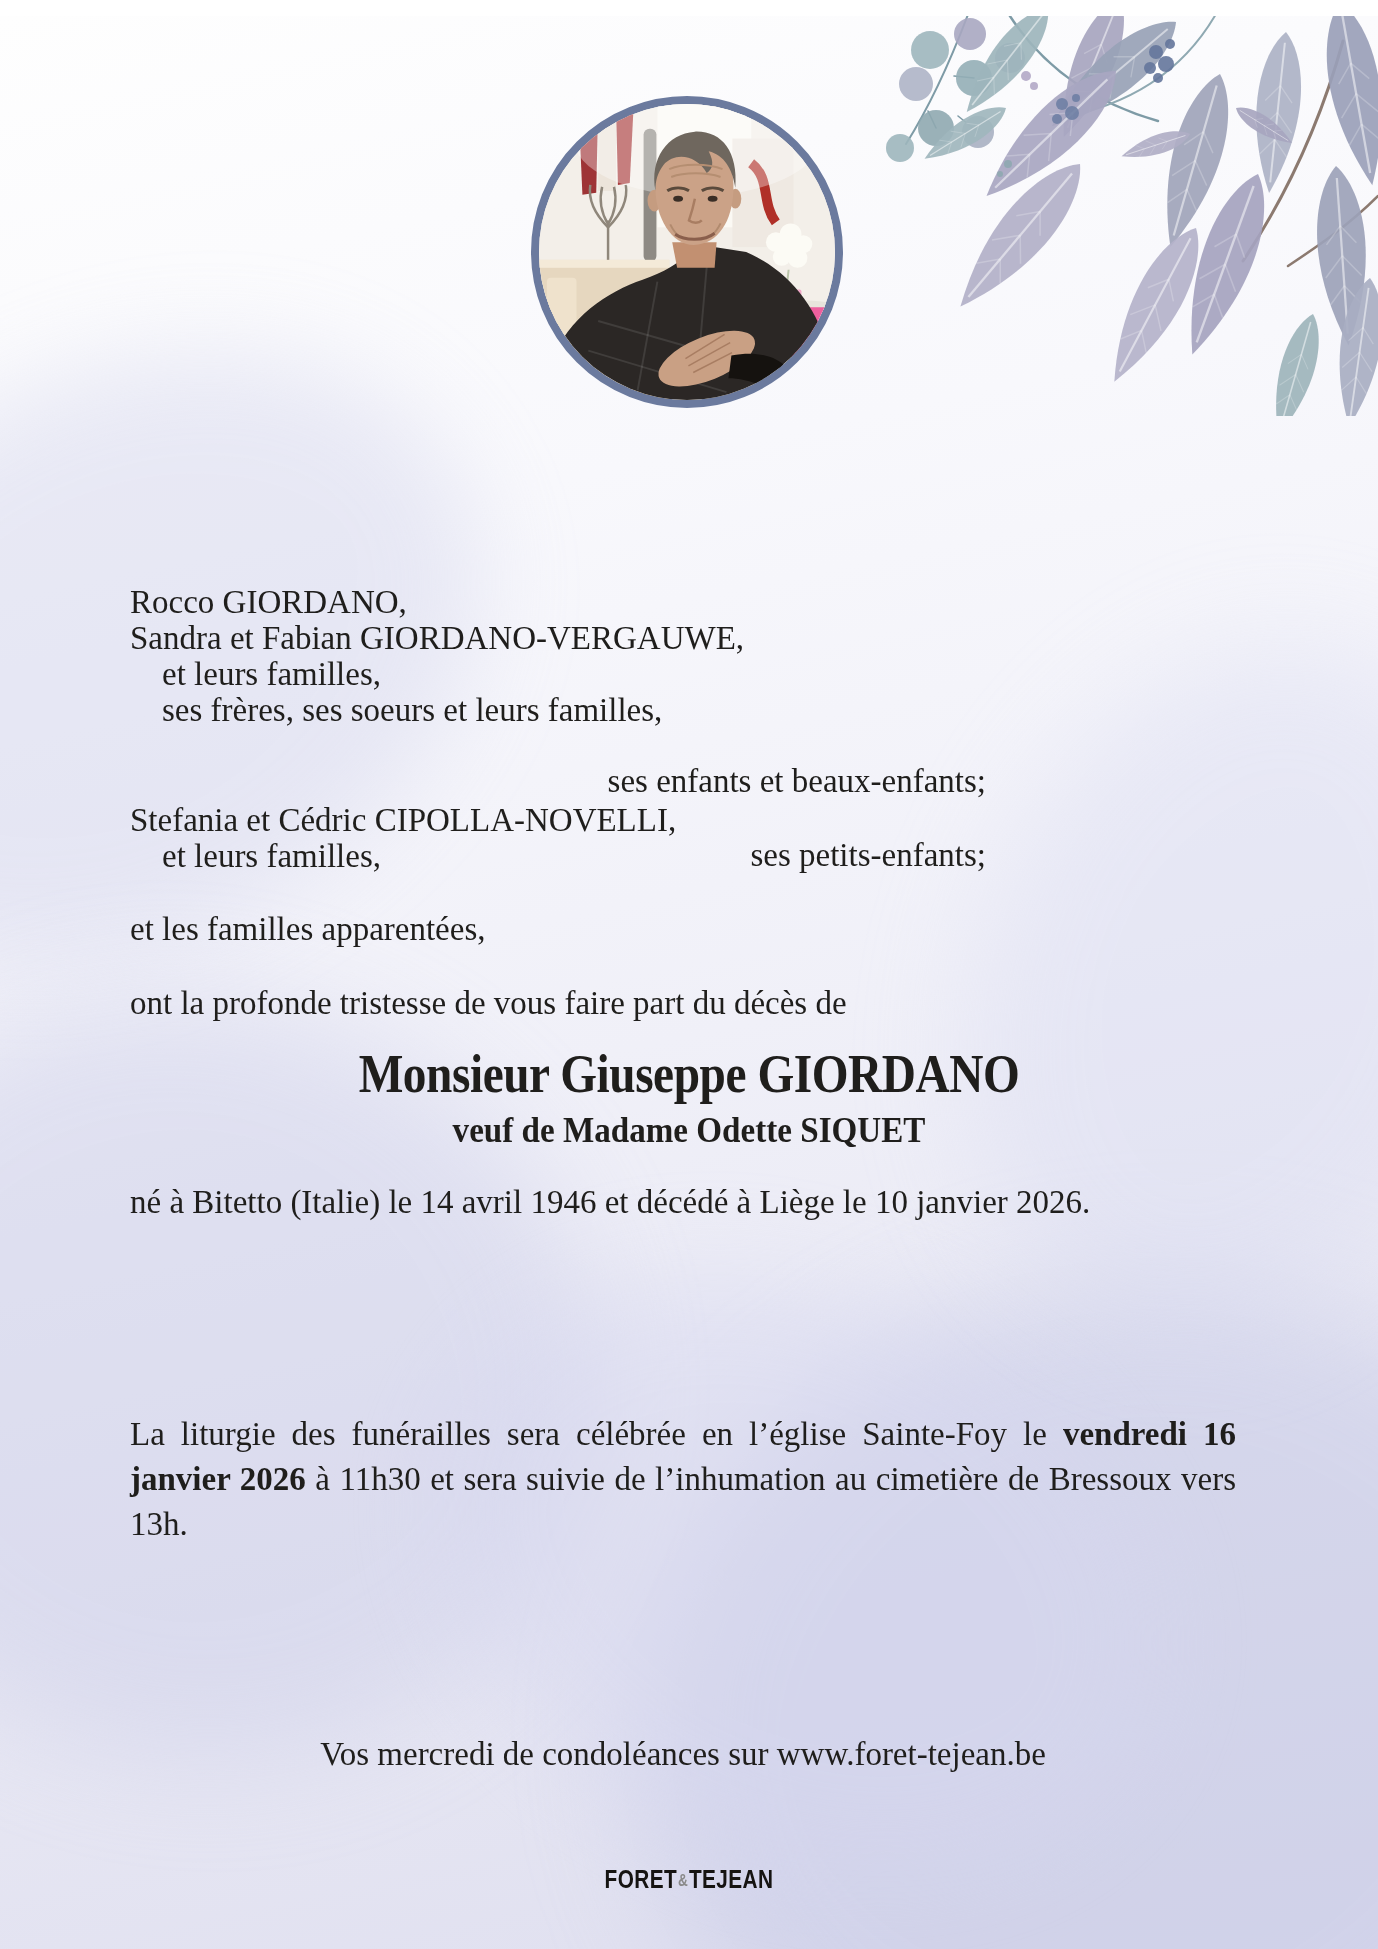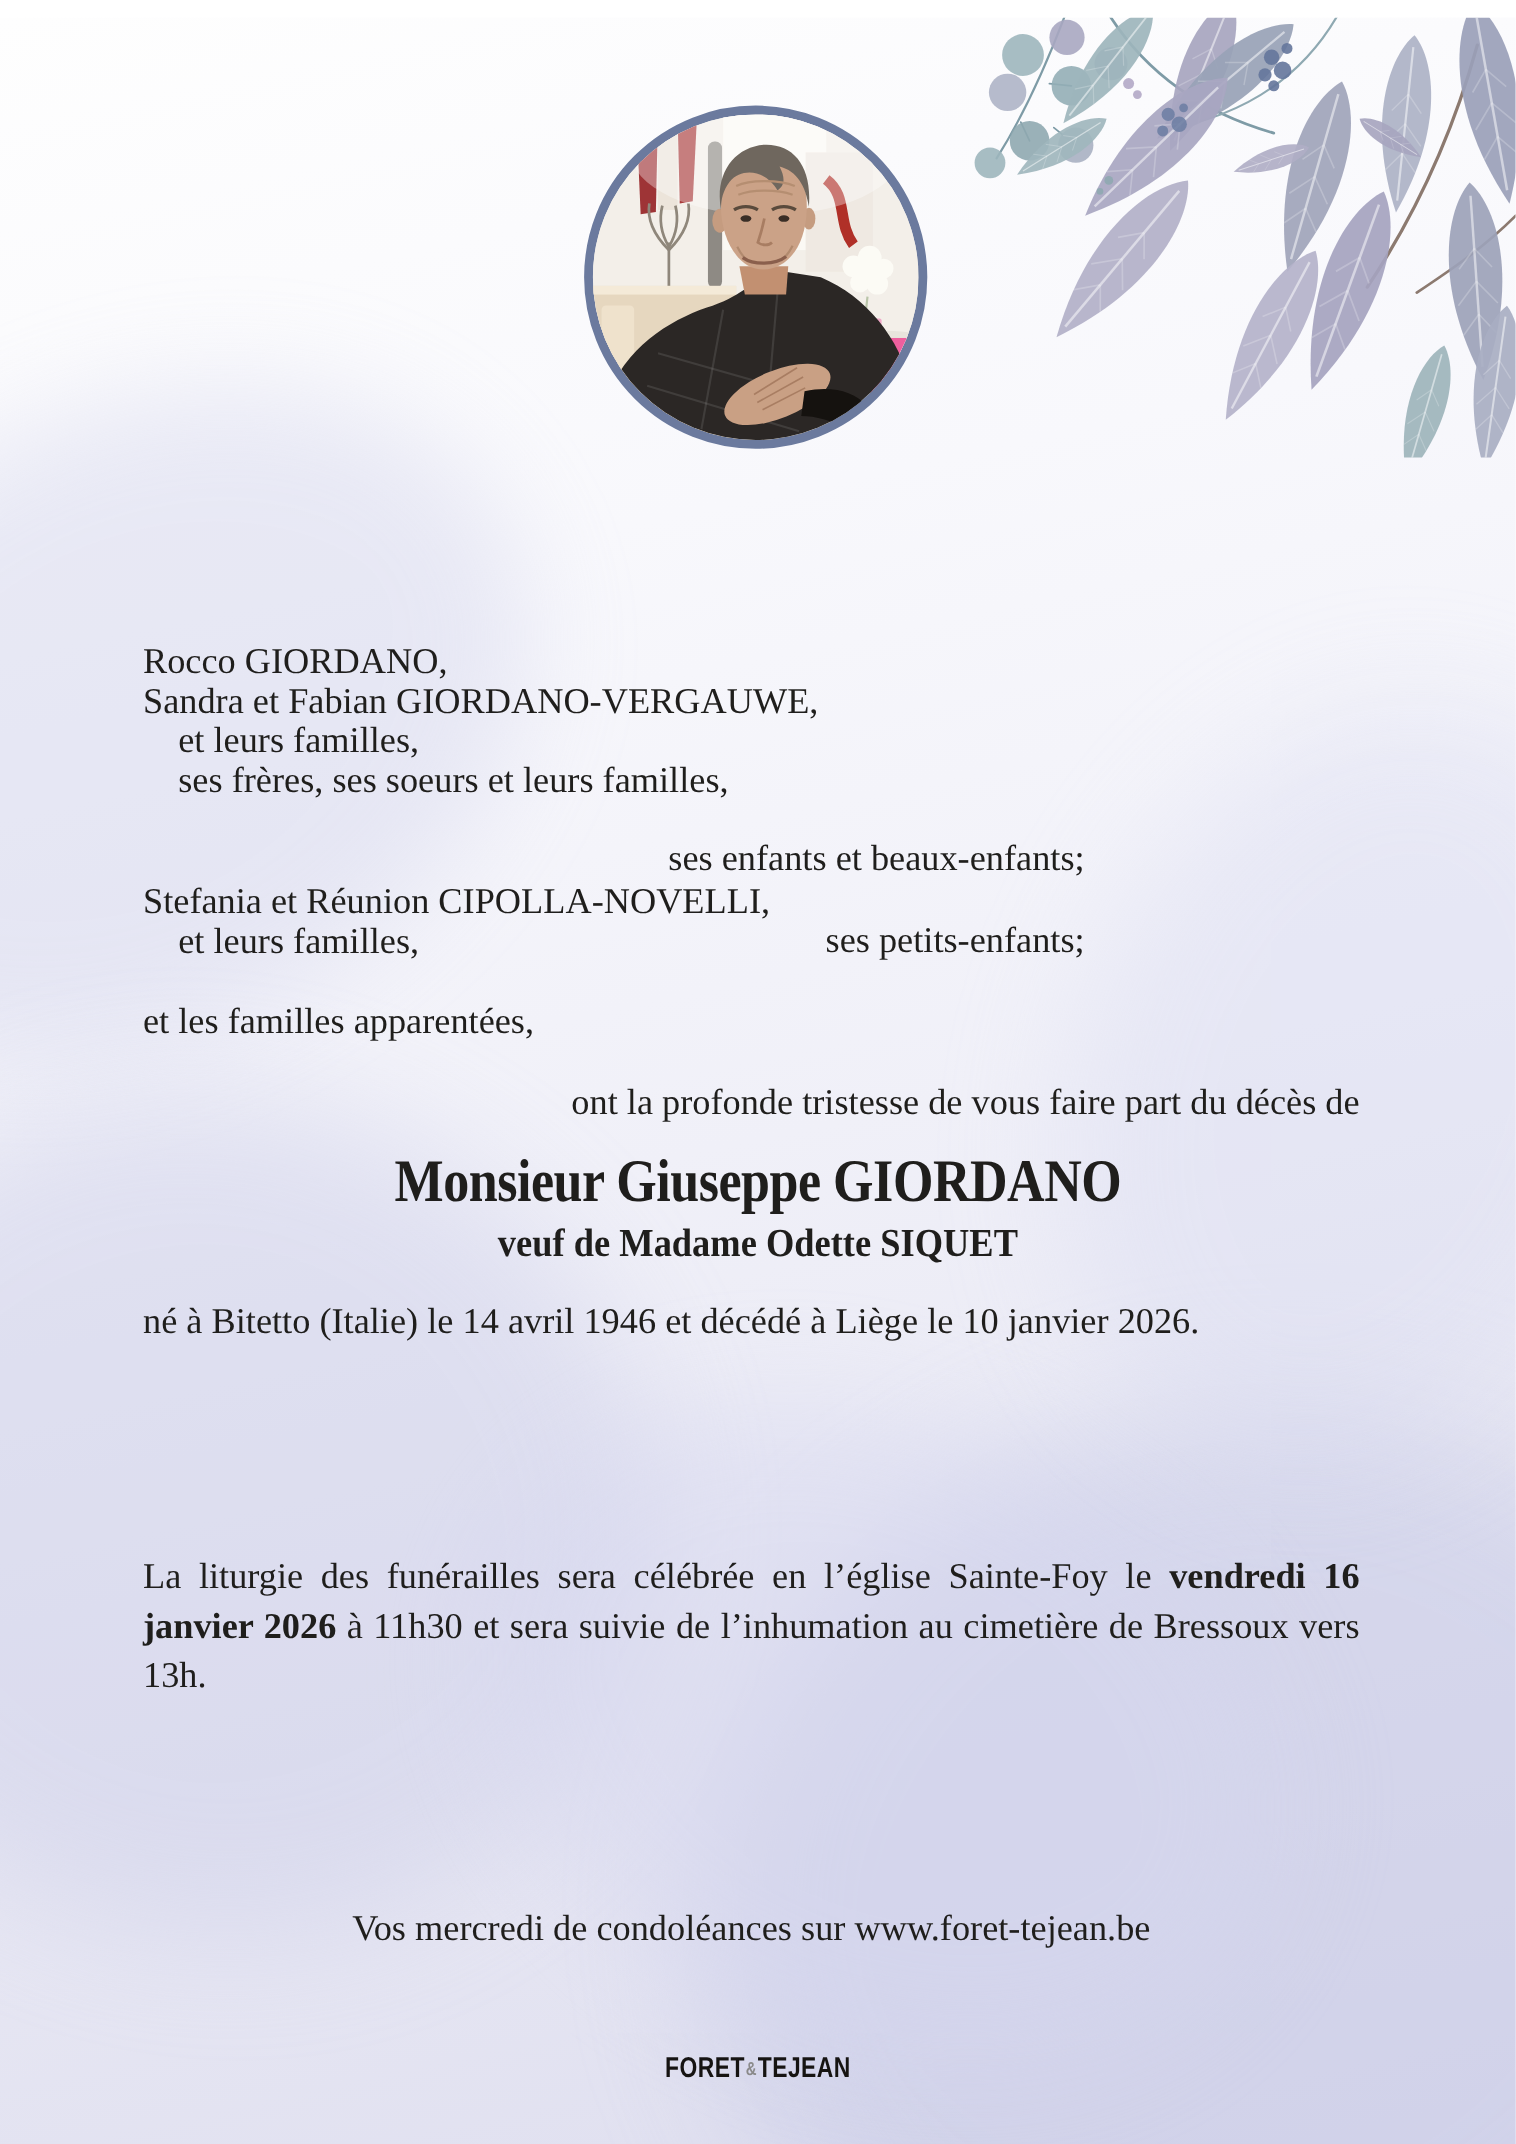--- a/index.html
+++ b/index.html
@@ -31,21 +31,21 @@
 
   .txt { position:absolute; font-size:33px; line-height:36px; }
   .names-1   { left:130px; top:568px;  width:980px; }
   .names-2   { left:130px; top:786px;  width:980px; }
   .indent { padding-left:32px; }
   .relation { position:absolute; left:130px; width:856px; font-size:33px; line-height:38px; text-align:right; }
   .relation-1 { top:746px; }
   .relation-2 { top:820px; }
   .closing { left:130px; top:894px; width:980px; line-height:38px; }
 
-  .announce { left:130px; top:966px; width:1106px; text-align:right; line-height:42px;font-family:Liberation Serif, serif; }
+  .announce { left:130px; top:966px; width:1106px; text-align:left; line-height:42px;font-family:Liberation Serif, serif; }
 
   .title {
     position:absolute; left:0; top:1028px; width:1378px; margin:0;
     text-align:center; font-size:55px; line-height:60px; font-weight:bold;
     transform:scaleX(.86); letter-spacing:-.5px;
   }
   .subtitle {
     position:absolute; left:0; top:1092px; width:1378px; margin:0;
     text-align:center; font-size:36px; line-height:44px; font-weight:bold;
     transform:scaleX(.92);
@@ -216,21 +216,21 @@
   <div class="txt names-1">
     <div>Rocco GIORDANO,</div>
     <div>Sandra et Fabian GIORDANO-VERGAUWE,</div>
     <div class="indent">et leurs familles,</div>
     <div class="indent">ses frères, ses soeurs et leurs familles,</div>
   </div>
 
   <div class="relation relation-1">ses enfants et beaux-enfants;</div>
 
   <div class="txt names-2">
-    <div>Stefania et Réunion CIPOLLA-NOVELLI,</div>
+    <div>Stefania et Cédric CIPOLLA-NOVELLI,</div>
     <div class="indent">et leurs familles,</div>
   </div>
 
   <div class="relation relation-2">ses petits-enfants;</div>
 
   <div class="txt closing">et les familles apparentées,</div>
 
   <div class="txt announce">ont la profonde tristesse de vous faire part du décès de</div>
 
   <h1 class="title">Monsieur Giuseppe GIORDANO</h1>

